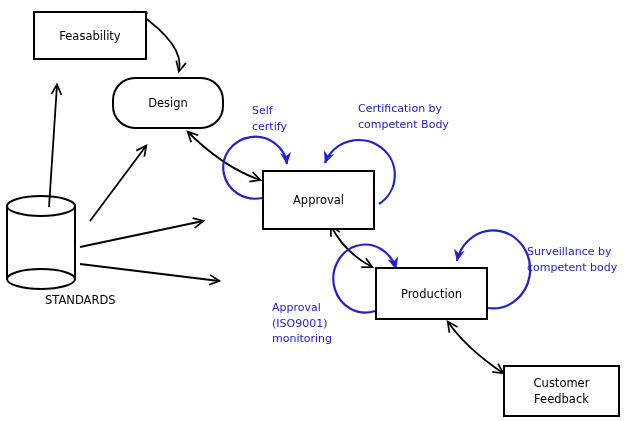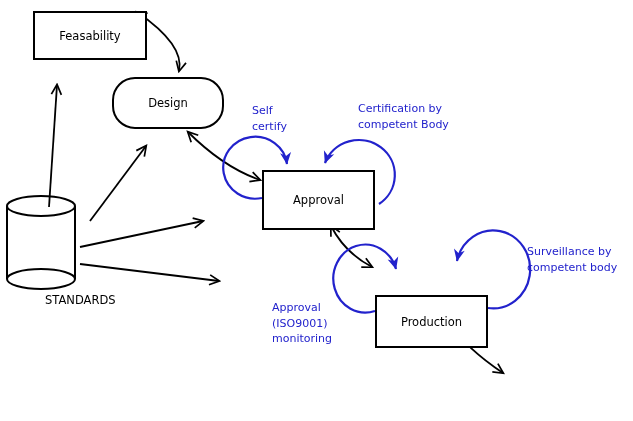--- a/index.html
+++ b/index.html
@@ -70,24 +70,28 @@
   </div>
 
   <div class="node" style="left:112px;top:77px;width:112px;height:52px;border-radius:23px;">
     <span>Design</span>
   </div>
 
   <div class="node" style="left:262px;top:170px;width:113px;height:60px;">
     <span>Approval</span>
   </div>
 
-  <div class="node" style="left:375px;top:267px;width:113px;height:53px;margin-top:28px;">
+  <div class="node" style="left:375px;top:267px;width:113px;height:53px;">
     <span>Production</span>
   </div>
 
+  <div class="node" style="left:503px;top:365px;width:117px;height:52px;">
+    <span>Customer</span>
+    <span>Feedback</span>
+  </div>
 
   <div class="plain-label" style="left:0px;top:293px;">STANDARDS</div>
 
   <div class="annotation" style="left:252px;top:103px;">
     <span>Self</span>
     <span>certify</span>
   </div>
 
   <div class="annotation" style="left:358px;top:101px;">
     <span>Certification by</span>

